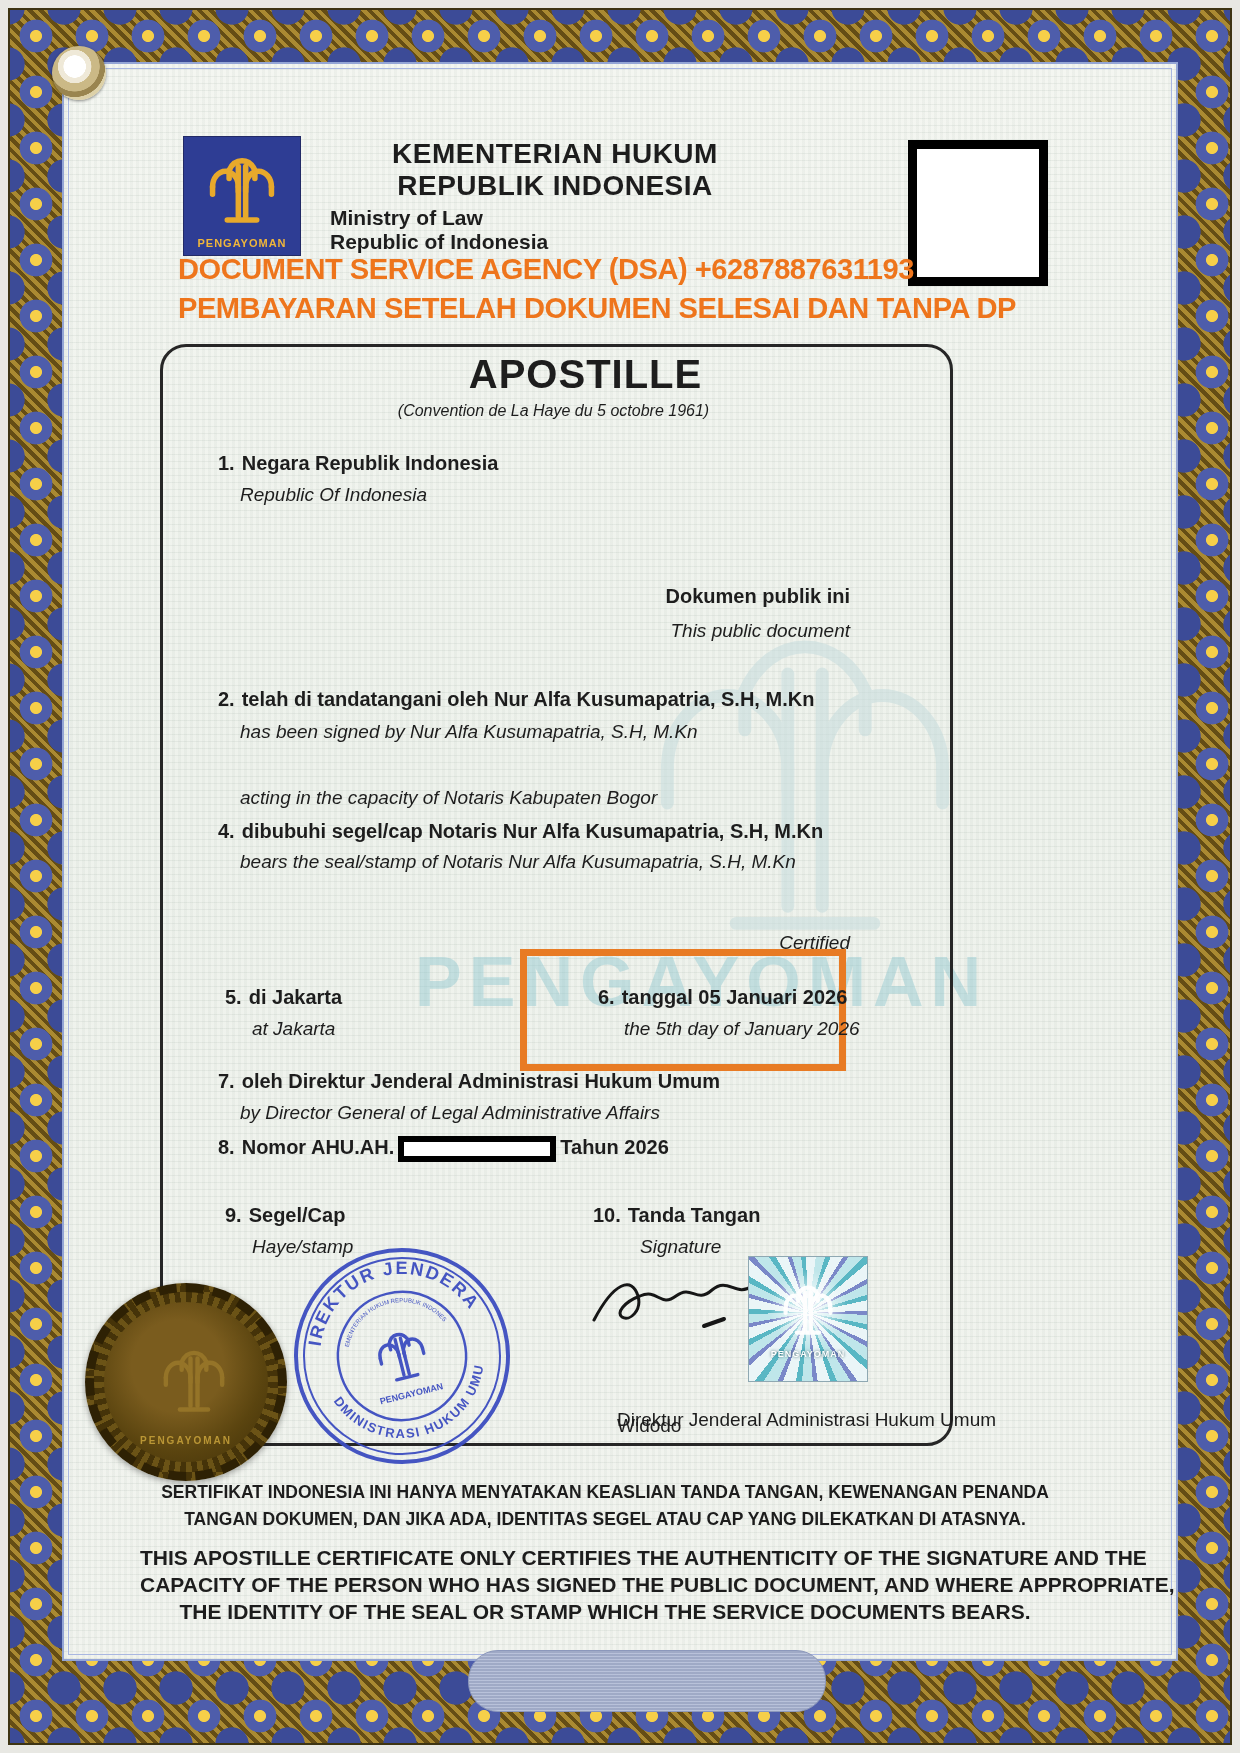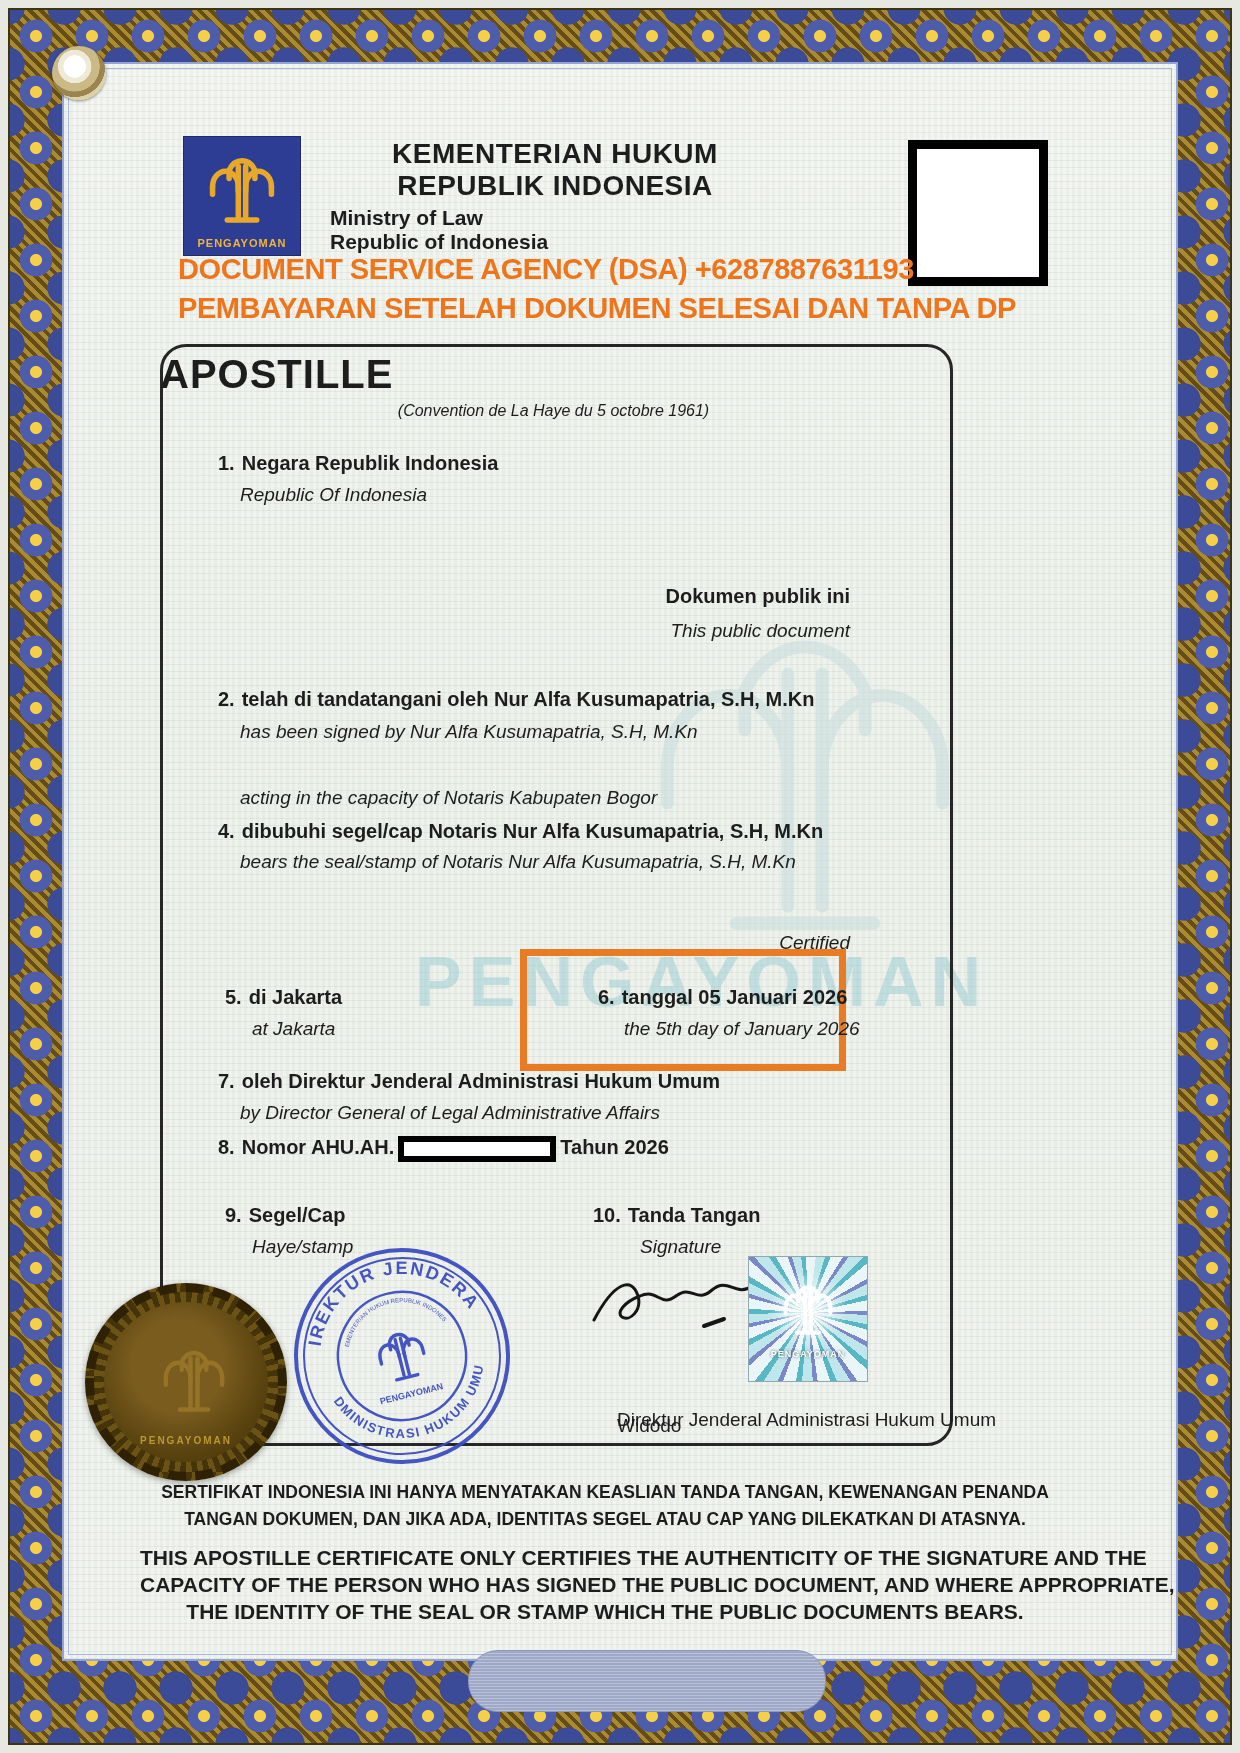--- a/index.html
+++ b/index.html
@@ -49,22 +49,22 @@
   .qr-redact{position:absolute;left:908px;top:140px;width:122px;height:128px;
     background:#fff;border:9px solid #000;z-index:3;}
 
   .promo{position:absolute;left:178px;font-weight:bold;font-size:30px;color:#ee751c;
     letter-spacing:-.5px;transform:scaleX(.97);transform-origin:left;white-space:nowrap;z-index:6;}
 
   
   .mainbox{position:absolute;left:160px;top:344px;width:787px;height:1096px;
     border:3px solid #262626;border-radius:26px;z-index:2;}
 
-  .apostille-title{position:absolute;left:160px;top:352px;width:787px;text-align:left;
-    font-size:40px;font-weight:bold;letter-spacing:1px;z-index:3;}
+  .apostille-title{position:absolute;left:160px;top:352px;width:787px;text-align:center;
+    font-size:40px;font-weight:bold;letter-spacing:1px;z-index:3;padding-left:32px;}
   .convention{position:absolute;left:160px;top:402px;width:787px;text-align:center;
     font-size:16px;font-style:italic;z-index:3;}
 
   .line-id{position:absolute;font-size:20px;font-weight:bold;white-space:nowrap;z-index:3;}
   .line-en{position:absolute;font-size:19px;font-style:italic;white-space:nowrap;z-index:3;}
   .centered{text-align:right;white-space:normal;}
   .num{margin-right:7px;}
 
   .redact{display:inline-block;width:146px;height:14px;border:6px solid #000;
     background:#fff;vertical-align:middle;margin:0 4px;}
@@ -239,17 +239,17 @@
     <div class="holo-caption">PENGAYOMAN</div>
   </div>
 
   <div class="signer-name">Widodo</div>
   <div class="signer-title">Direktur Jenderal Administrasi Hukum Umum</div>
 
   <div class="foot-id" style="top:1482px">SERTIFIKAT INDONESIA INI HANYA MENYATAKAN KEASLIAN TANDA TANGAN, KEWENANGAN PENANDA</div>
   <div class="foot-id" style="top:1509px">TANGAN DOKUMEN, DAN JIKA ADA, IDENTITAS SEGEL ATAU CAP YANG DILEKATKAN DI ATASNYA.</div>
   <div class="foot-en" style="top:1546px">THIS APOSTILLE CERTIFICATE ONLY CERTIFIES THE AUTHENTICITY OF THE SIGNATURE AND THE</div>
   <div class="foot-en" style="top:1573px">CAPACITY OF THE PERSON WHO HAS SIGNED THE PUBLIC DOCUMENT, AND WHERE APPROPRIATE,</div>
-  <div class="foot-en" style="top:1600px">THE IDENTITY OF THE SEAL OR STAMP WHICH THE PUBLIC DOCUMENTS BEARS.</div>
+  <div class="foot-en" style="top:1600px">THE IDENTITY OF THE SEAL OR STAMP WHICH THE SERVICE DOCUMENTS BEARS.</div>
 
   <div class="bottom-pill"></div>
 
 </div>
 
 </body></html>

